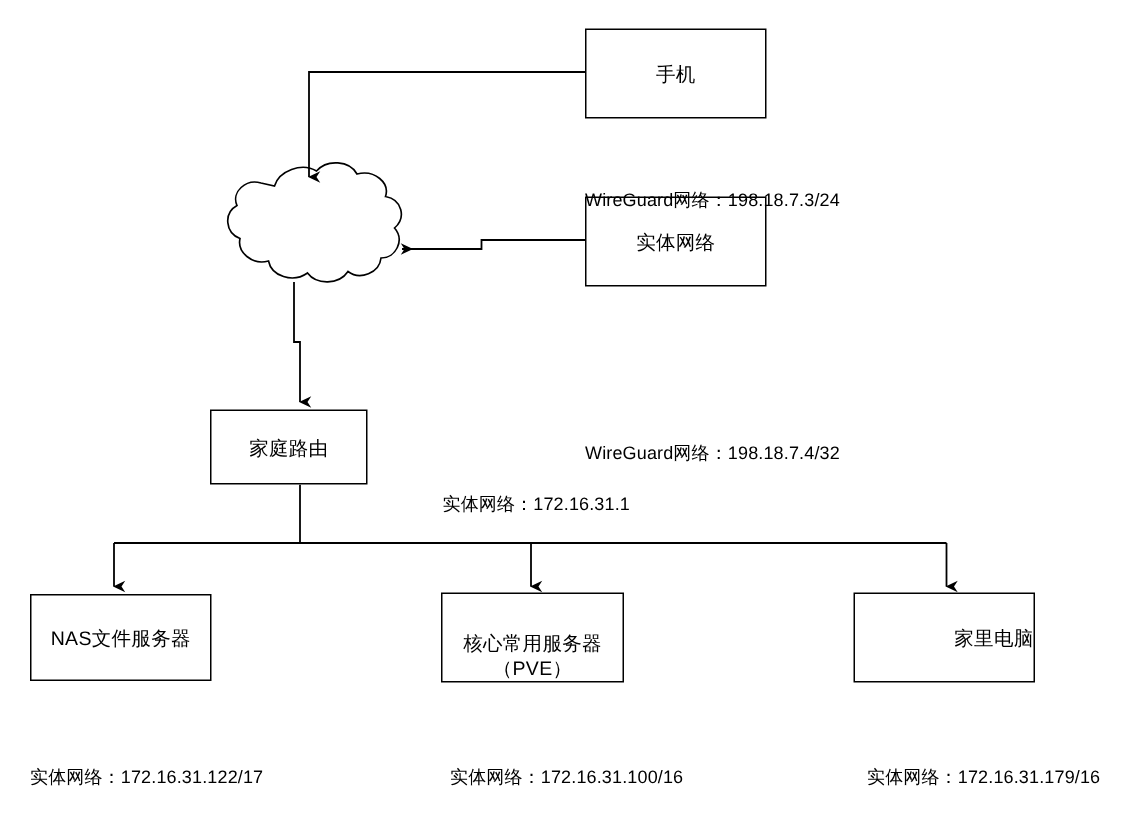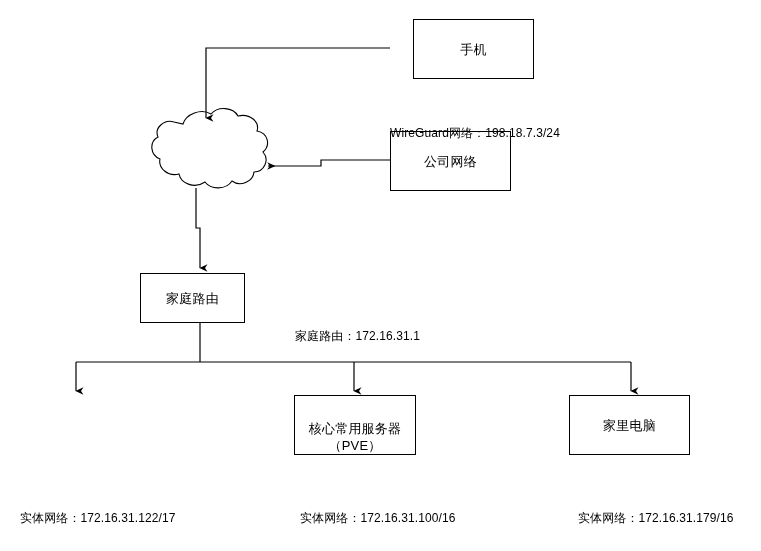--- a/index.html
+++ b/index.html
@@ -96,52 +96,56 @@
 
     <path fill="none" stroke="#000000" stroke-width="1.2" d="M 76,362 L 631,362"></path>
 
     <path fill="none" stroke="#000000" stroke-width="1.2" marker-end="url(#arrowDown)" d="M 76,362 L 76,391"></path>
 
     <path fill="none" stroke="#000000" stroke-width="1.2" marker-end="url(#arrowDown)" d="M 354,362 L 354,391"></path>
 
     <path fill="none" stroke="#000000" stroke-width="1.2" marker-end="url(#arrowDown)" d="M 631,362 L 631,391"></path>
   </svg>
 
-  <div class="node" style="left:390px; top:19px; width:121px; height:60px;margin-left:23px;">
+  <div class="node" style="left:390px; top:19px; width:121px; height:60px;">
     <span class="node-label">手机</span>
   </div>
 
   <div class="node" style="left:390px; top:131px; width:121px; height:60px;">
-    <span class="node-label">公司网络</span>
+    <span class="node-label">实体网络</span>
   </div>
 
   <div class="node" style="left:140px; top:273px; width:105px; height:50px;">
     <span class="node-label">家庭路由</span>
   </div>
 
+  <div class="node" style="left:20px; top:396px; width:121px; height:58px;">
+    <span class="node-label">NAS文件服务器</span>
+  </div>
 
   <div class="node" style="left:294px; top:395px; width:122px; height:60px;align-items:flex-end;">
     <span class="node-label">核心常用服务器
 （PVE）</span>
   </div>
 
-  <div class="node" style="left:569px; top:395px; width:121px; height:60px;">
+  <div class="node" style="left:569px; top:395px; width:121px; height:60px;justify-content:flex-end;">
     <span class="node-label">家里电脑</span>
   </div>
 
   <div class="note" style="left:390px; top:88px;">
     <span class="note-line">WireGuard网络：198.18.7.3/24</span>
   </div>
 
   <div class="note" style="left:390px; top:203px;">
     <span class="note-line">&nbsp;</span>
+    <span class="note-line">WireGuard网络：198.18.7.4/32</span>
   </div>
 
   <div class="note" style="left:295px; top:291px;">
-    <span class="note-line">家庭路由：172.16.31.1</span>
+    <span class="note-line">实体网络：172.16.31.1</span>
   </div>
 
   <div class="note" style="left:20px; top:473px;">
     <span class="note-line">实体网络：172.16.31.122/17</span>
     
     
   </div>
 
   <div class="note" style="left:300px; top:473px;">
     <span class="note-line">实体网络：172.16.31.100/16</span>

